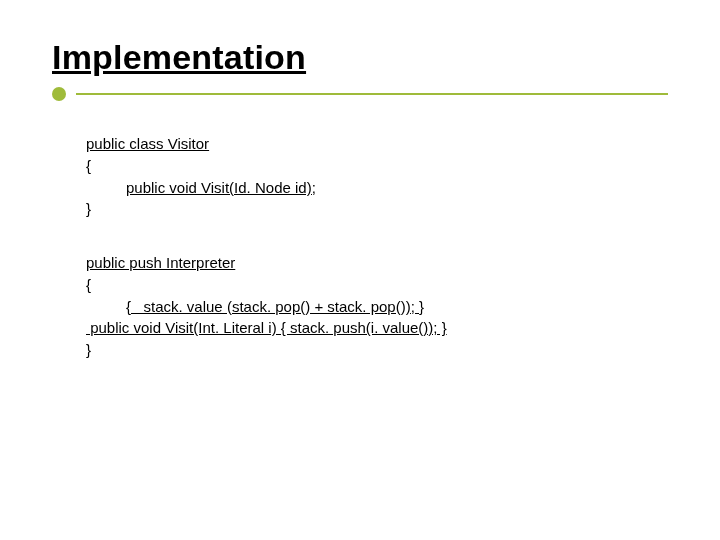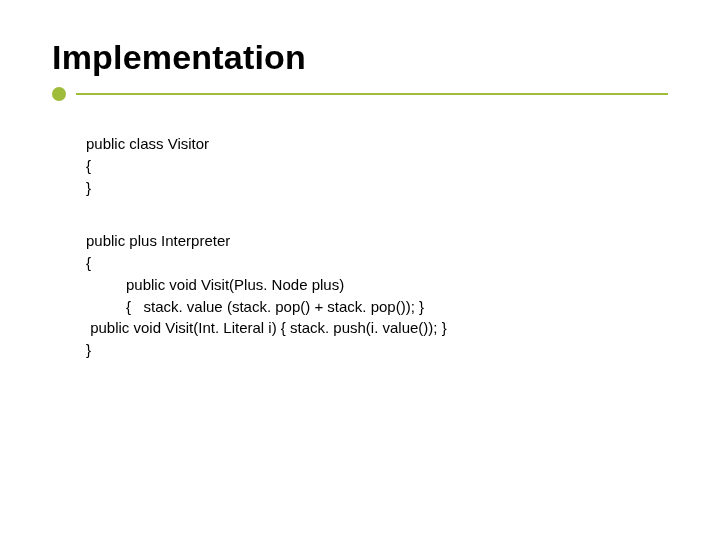--- a/index.html
+++ b/index.html
@@ -1,17 +1,17 @@
 <!DOCTYPE html>
 <html><head>
 <meta charset="utf-8">
 <style>
   * { margin: 0; padding: 0; box-sizing: border-box; }
   html, body { width: 720px; height: 540px; background: #ffffff; font-family: Arial, Helvetica, sans-serif; overflow: hidden; }
-  .slide { position: relative; width: 720px; height: 504px; padding: 38px 52px 30px 52px; }
+  .slide { position: relative; width: 720px; height: 504px; padding: 38px 52px 30px 52px; text-decoration: underline; }
   .title-row { display: flex; align-items: flex-end; }
   .title { font-size: 34px; font-weight: 700; color: #000; letter-spacing: 0.2px; }
   .divider-wrap { display: flex; align-items: center; margin-top: 10px; margin-bottom: 26px; }
   .bullet { width: 14px; height: 14px; border-radius: 50%; background: #9fbb3a; flex: 0 0 auto; margin-right: 10px; }
   .hline { height: 2px; background: #9fbb3a; flex: 1 1 auto; }
   .code-area { margin-left: 34px; font-family: Arial, Helvetica, sans-serif; font-size: 15px; line-height: 1.45; color: #000; }
   .code-block { margin-bottom: 22px; margin-top: 32px; }
   .ind1 { padding-left: 40px; }
   .ind0 { padding-left: 0; }
   .line { white-space: pre; }
@@ -28,27 +28,27 @@
   <div class="divider-wrap">
     <span class="bullet"></span>
     <span class="hline"></span>
   </div>
 
   <div class="code-area">
 
     <div class="code-block">
       <div class="line ind0">public class Visitor</div>
       <div class="line ind0">{</div>
+      <div class="line ind1">public void Visit(Id. Node id);</div>
       <div class="line ind0">}</div>
     </div>
 
     <div class="code-block">
-      <div class="line ind0">public plus Interpreter</div>
+      <div class="line ind0">public push Interpreter</div>
       <div class="line ind0">{</div>
-      <div class="line ind1">public void Visit(Plus. Node plus)</div>
       <div class="line ind1">{   stack. value (stack. pop() + stack. pop()); }</div>
       <div class="line ind0"> public void Visit(Int. Literal i) { stack. push(i. value()); }</div>
       <div class="line ind0">}</div>
     </div>
 
   </div>
 
 </div>
 
 </body></html>

